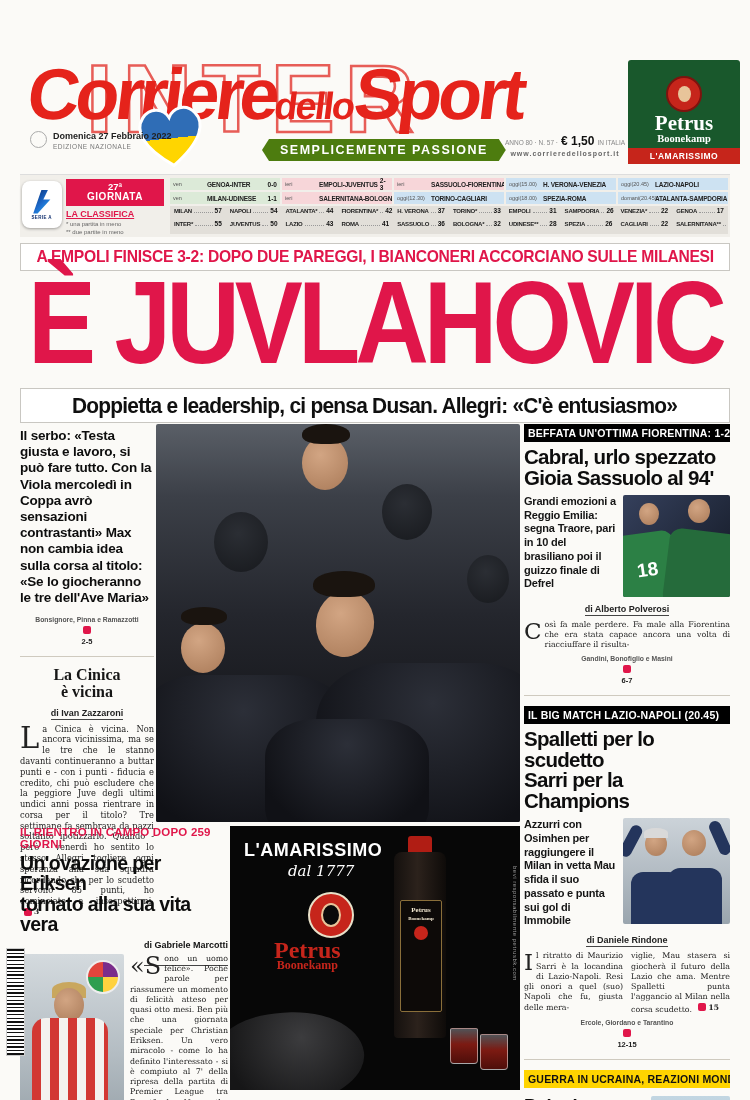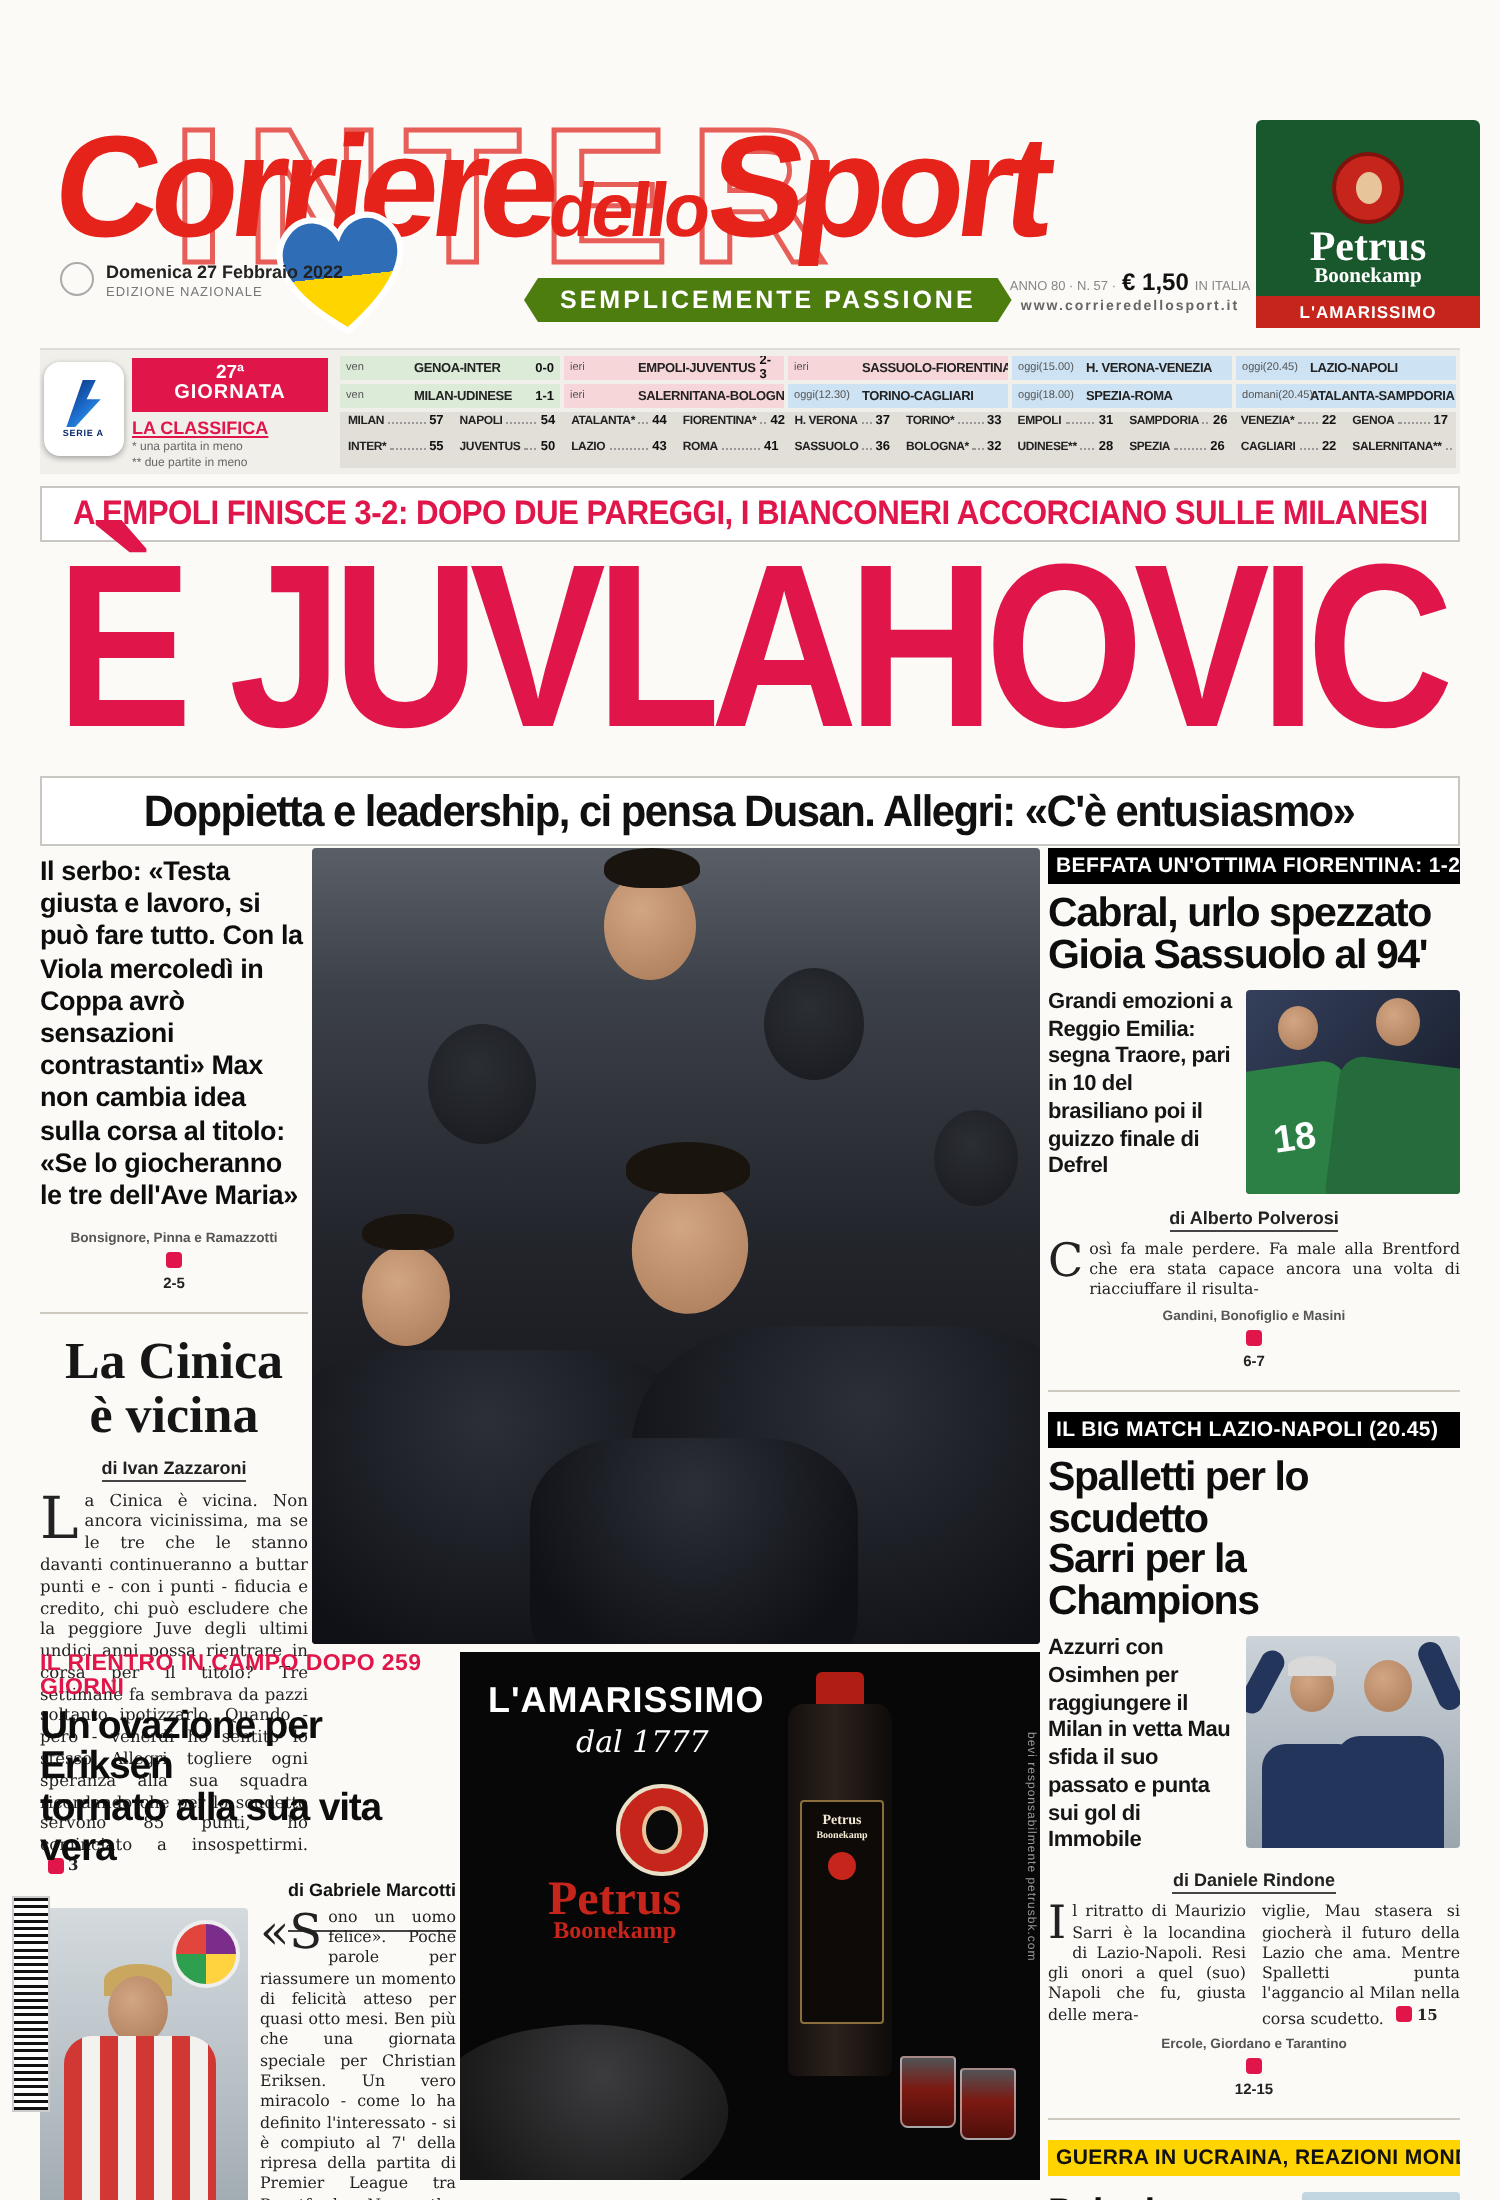--- a/index.html
+++ b/index.html
@@ -74,21 +74,21 @@
   .subtitle span{font-size:22px;font-weight:700;color:#101010;letter-spacing:-.8px;transform:scaleX(.95);white-space:nowrap;}
 
   
   .leftcol{left:20px;top:428px;width:134px;}
   .deck{font-size:13.5px;font-weight:700;line-height:1.2;letter-spacing:-.2px;color:#0d0d0d;}
   .byline-row{display:flex;align-items:center;gap:3px;margin-top:10px;flex-direction:column;}
   .byline-sm{font-size:6.8px;font-weight:700;color:#555;}
   .pgicon{width:8px;height:8px;background:#e0164a;border-radius:2px;flex:none;display:inline-block;}
   .pgnum{font-size:7.5px;font-weight:700;color:#222;}
   .divider{border-top:1px solid #cfcabf;margin:10px 0;}
-  .cinica-title{font-family:"Liberation Serif",serif;font-weight:700;font-size:26px;text-align:center;line-height:1.05;color:#161616;}
+  .cinica-title{font-family:"Liberation Serif",serif;font-weight:700;font-size:16px;text-align:center;line-height:1.05;color:#161616;}
   .author{font-size:9px;font-weight:700;color:#222;text-align:center;margin:7px 0 6px;}
   .author span{border-bottom:1.5px solid #444;padding-bottom:1px;text-align:right;}
   .serifbody{font-family:"DejaVu Serif","Liberation Serif",serif;font-size:8.3px;line-height:1.3;
              text-align:justify;color:#222;}
   .dropcap{float:left;font-family:"DejaVu Serif",serif;font-size:29px;line-height:.85;padding:2px 3px 0 0;color:#222;}
   .endmark{display:inline-flex;align-items:center;gap:2px;margin-left:4px;vertical-align:baseline;}
 
   
   .photo-main{left:156px;top:424px;width:364px;height:398px;overflow:hidden;border-radius:2px;
      background:linear-gradient(180deg,#5a5f67 0%,#3c4048 18%,#24262d 48%,#141519 80%,#0d0d10 100%);}
@@ -479,21 +479,21 @@
         <div class="fio-shirt1"></div>
         <div class="fio-shirt2"></div>
         <div class="head skin" style="left:16px;top:8px;width:20px;height:22px;"></div>
         <div class="head skin" style="right:20px;top:4px;width:22px;height:24px;"></div>
         <div class="fio-num">18</div>
       </div>
     </div>
     <div class="author"><span>di Alberto Polverosi</span></div>
     <div class="twocol">
       <div class="col serifbody" style="font-size:7.9px;">
-        <span class="dropcap" style="font-size:23px;">C</span><span>osì fa male perdere. Fa male alla Brentford che era stata capace ancora una volta di riacciuffare il risulta-</span>
+        <span class="dropcap" style="font-size:23px;">C</span><span>osì fa male perdere. Fa male alla Fiorentina che era stata capace ancora una volta di riacciuffare il risulta-</span>
       </div>
     </div>
     <div class="byline-row" style="margin-top:4px;">
       <span class="byline-sm">Gandini, Bonofiglio e Masini</span>
       <span class="pgicon"></span>
       <span class="pgnum">6-7</span>
     </div>
     <div class="divider"></div>
 
     <div class="band">IL BIG MATCH LAZIO-NAPOLI (20.45)</div>

